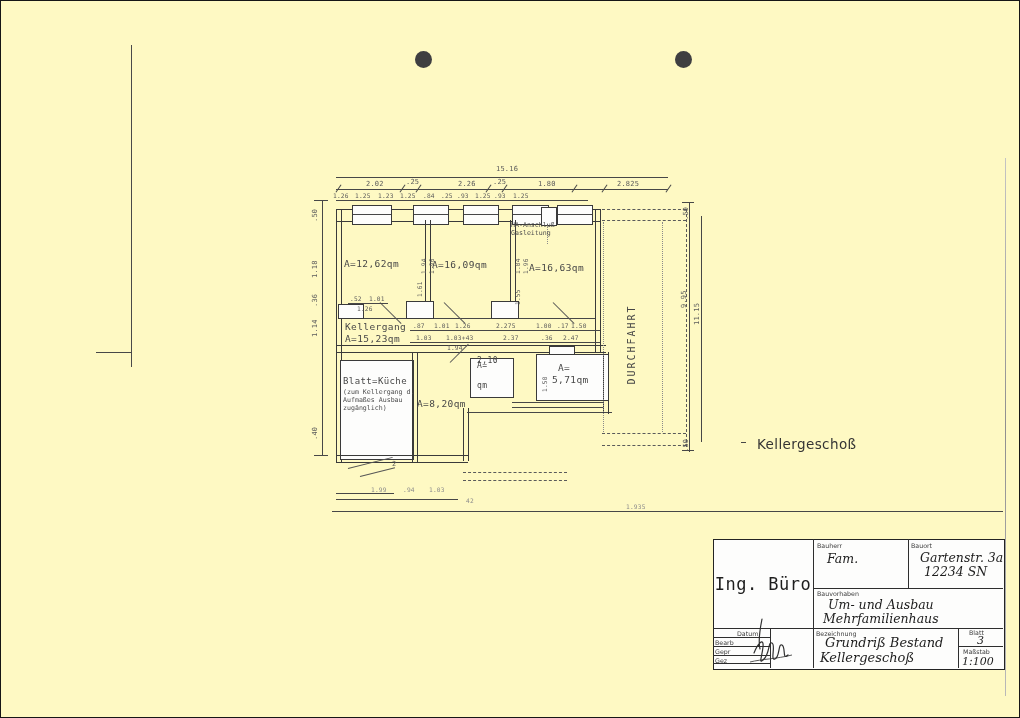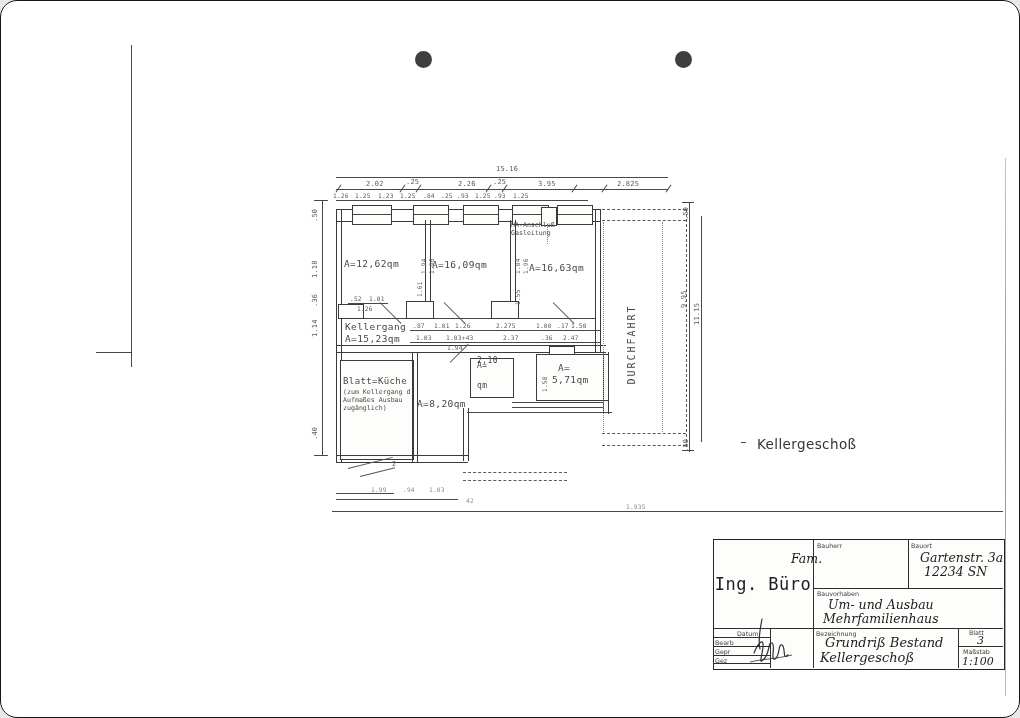--- a/index.html
+++ b/index.html
@@ -1,18 +1,18 @@
 <!DOCTYPE html>
 <html><head>
 <meta charset="utf-8">
 <style>
   html,body{margin:0;padding:0;background:#e8e8e8;}
-  .page{position:relative;width:1020px;height:718px;background:#ffffff;overflow:hidden;
+  .page{position:relative;width:1020px;height:718px;background:#fef9c3;overflow:hidden;
         outline:1px solid #161616;outline-offset:-1px;
-        font-family:"DejaVu Sans Mono",monospace;border-radius:17px;}
+        font-family:"DejaVu Sans Mono",monospace;}
   
   .h{position:absolute;height:1px;background:#474747;}
   .v{position:absolute;width:1px;background:#474747;}
   .wall2h{position:absolute;border-top:1.4px solid #3a3a3a;border-bottom:1.4px solid #3a3a3a;}
   .wall2v{position:absolute;border-left:1.4px solid #3a3a3a;border-right:1.4px solid #3a3a3a;}
   .box{position:absolute;border:1.3px solid #3a3a3a;background:#fdfdfc;}
   .dash-h{position:absolute;border-top:1.5px dashed #5a5a5a;}
   .dash-v{position:absolute;border-left:1.5px dashed #5a5a5a;}
   .dot-v{position:absolute;border-left:1px dotted #8a8a8a;}
   .tick{position:absolute;width:9px;height:1px;background:#4a4a4a;transform:rotate(-55deg);}
@@ -62,21 +62,21 @@
   <div class="tick" style="left:414px;top:188px;"></div>
   <div class="tick" style="left:484px;top:188px;"></div>
   <div class="tick" style="left:500px;top:188px;"></div>
   <div class="tick" style="left:570px;top:188px;"></div>
   <div class="tick" style="left:600px;top:188px;"></div>
   <div class="tick" style="left:664px;top:188px;"></div>
   <span class="dim" style="left:366px;top:180px;">2.02</span>
   <span class="dim" style="left:406px;top:178px;">.25</span>
   <span class="dim" style="left:458px;top:180px;">2.26</span>
   <span class="dim" style="left:493px;top:178px;">.25</span>
-  <span class="dim" style="left:538px;top:180px;">3.95</span>
+  <span class="dim" style="left:538px;top:180px;">1.80</span>
   <span class="dim" style="left:617px;top:180px;">2.825</span>
   <span class="dim sm" style="left:333px;top:192px;">1.26</span>
   <span class="dim sm" style="left:355px;top:192px;">1.25</span>
   <span class="dim sm" style="left:378px;top:192px;">1.23</span>
   <span class="dim sm" style="left:400px;top:192px;">1.25</span>
   <span class="dim sm" style="left:423px;top:192px;">.84</span>
   <span class="dim sm" style="left:441px;top:192px;">.25</span>
   <span class="dim sm" style="left:457px;top:192px;">.93</span>
   <span class="dim sm" style="left:475px;top:192px;">1.25</span>
   <span class="dim sm" style="left:494px;top:192px;">.93</span>
@@ -226,21 +226,21 @@
   <div class="tb-line-h" style="left:813px;top:588px;width:190px;"></div>
   <div class="tb-line-h" style="left:713px;top:628px;width:290px;"></div>
   <div class="tb-line-v" style="left:958px;top:628px;height:40px;"></div>
   <div class="tb-line-h" style="left:958px;top:646px;width:45px;"></div>
 
   <div class="firm" style="left:714px;top:540px;width:98px;height:87px;">
     <span>Ing. Büro</span>
   </div>
 
   <span class="tb-label" style="left:817px;top:542px;">Bauherr</span>
-  <span class="tb-value" style="left:791px;top:551px;">Fam.</span>
+  <span class="tb-value" style="left:827px;top:551px;">Fam.</span>
   <span class="tb-label" style="left:911px;top:542px;">Bauort</span>
   <span class="tb-value" style="left:920px;top:550px;">Gartenstr. 3a</span>
   <span class="tb-value" style="left:924px;top:564px;">12234 SN</span>
   <span class="tb-label" style="left:817px;top:590px;">Bauvorhaben</span>
   <span class="tb-value" style="left:828px;top:597px;">Um- und Ausbau</span>
   <span class="tb-value" style="left:823px;top:611px;">Mehrfamilienhaus</span>
 
   <div class="tb-line-h" style="left:713px;top:637px;width:57px;"></div>
   <div class="tb-line-h" style="left:713px;top:646px;width:57px;"></div>
   <div class="tb-line-h" style="left:713px;top:655px;width:57px;"></div>

